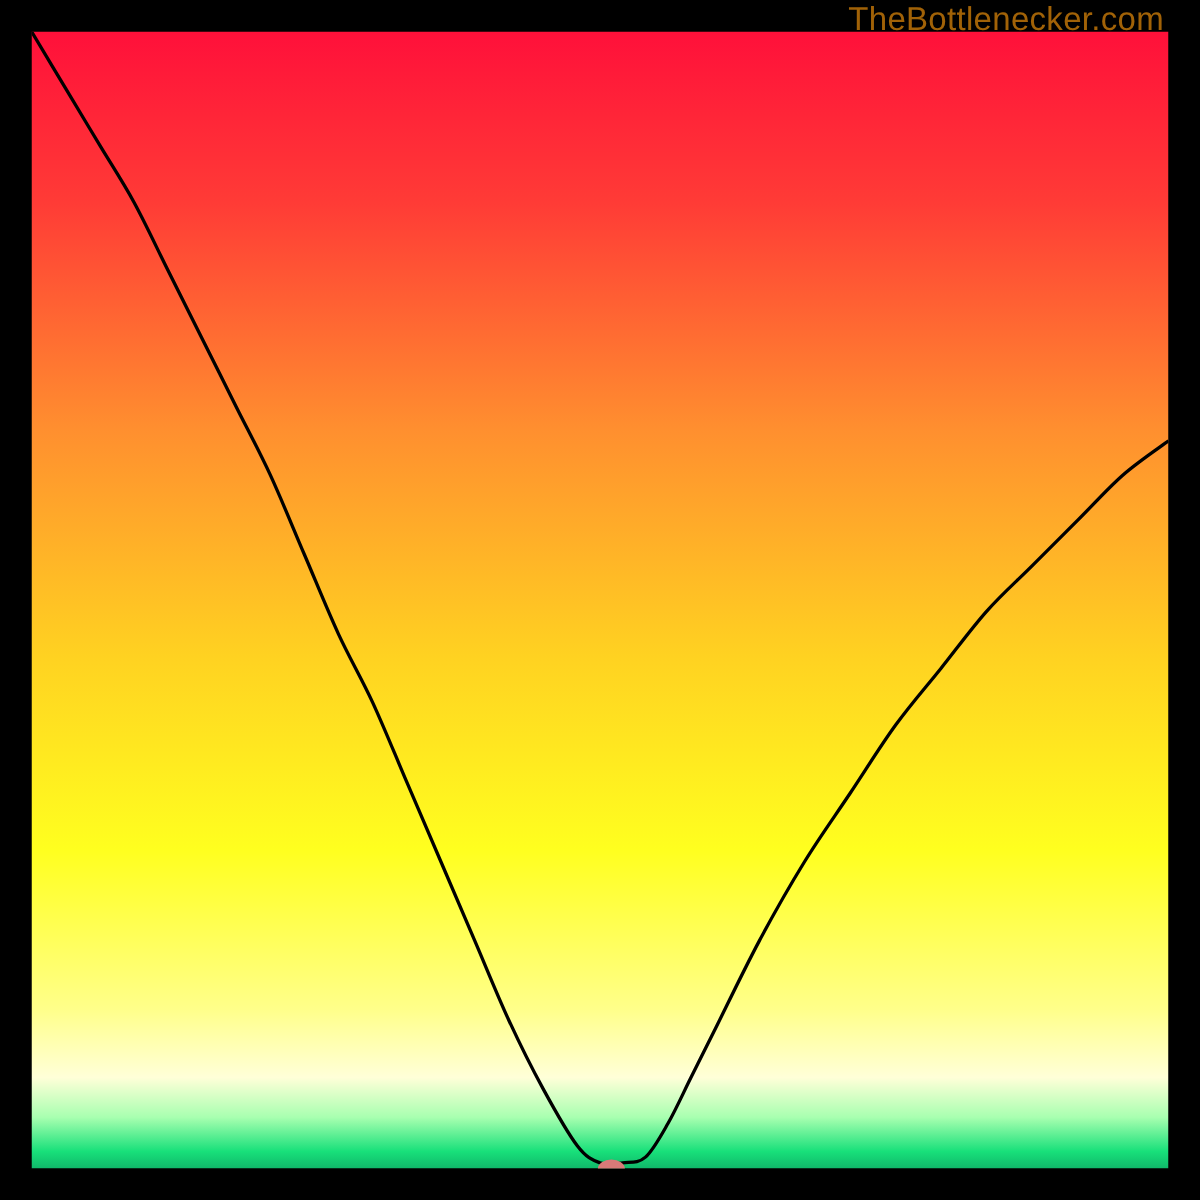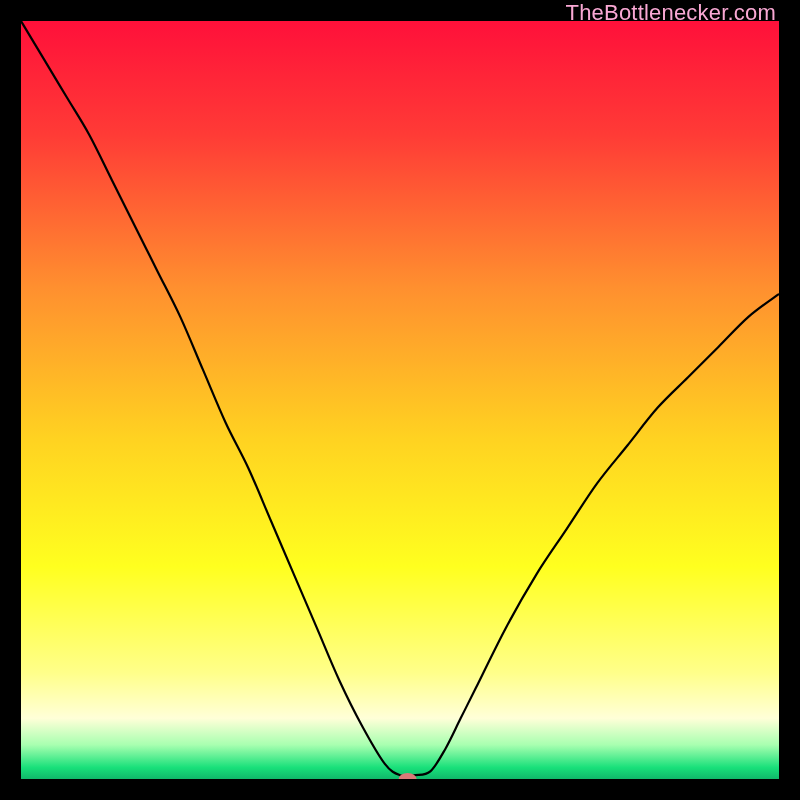--- a/index.html
+++ b/index.html
@@ -23,21 +23,21 @@
     position: absolute;
     left: 0;
     top: 0;
     width: 758px;
     height: 758px;
   }
   .watermark {
     position: absolute;
     top: 0px;
     right: 24px;
-    color: #f9a8d4;
+    color: #a16207;
     font-size: 22px;
     letter-spacing: 0.2px;
     font-weight: 400;
   }
 </style>
 </head>
 <body>
 
 <div class="frame">
   <svg class="plot" viewBox="0 0 758 758" preserveAspectRatio="none">

